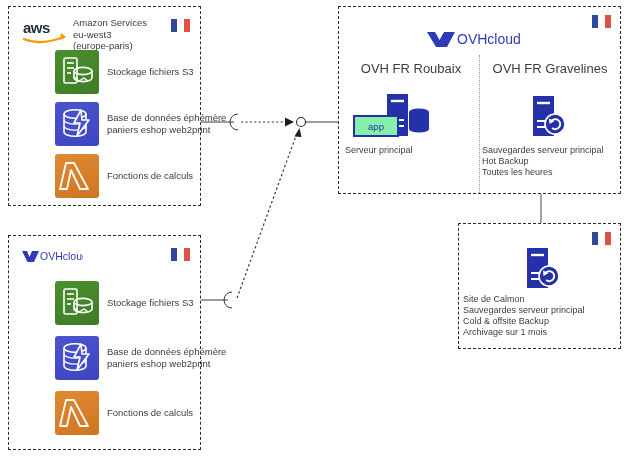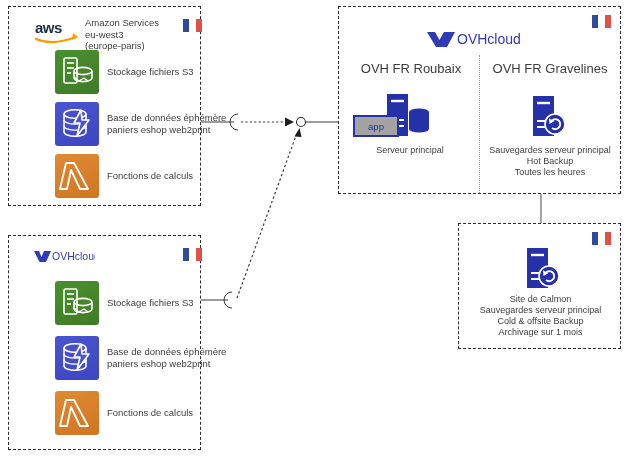--- a/index.html
+++ b/index.html
@@ -24,21 +24,21 @@
     border: 1px dashed #2b2b2b;
     box-sizing: border-box;
     background: #ffffff;
   }
   
   #aws-zone   { left: 8px;   top: 6px;   width: 193px; height: 200px; }
   #ovh-zone   { left: 8px;   top: 235px; width: 193px; height: 215px; }
 
   .panel-head {
     position: absolute;
-    left: 12px;
+    left: 0;
     top: 6px;
     width: 100%;
     height: 40px;
   }
   .brand-mark {
     position: absolute;
     left: 12px;
     top: 4px;
     width: 60px;
     height: 30px;
@@ -109,38 +109,37 @@
     position: absolute;
     font-size: 13px;
     color: #3d3d3d;
     text-align: center;
   }
   .node-caption {
     position: absolute;
     font-size: 9px;
     line-height: 11px;
     color: #3d3d3d;
-    text-align: center;
     white-space: pre-line;
   }
   .ovh-logo-main {
     position: absolute;
     left: 0;
     top: 22px;
     width: 100%;
     display: flex;
     justify-content: center;
     align-items: center;
   }
   .node-icon { position: absolute; }
   .app-box {
     position: absolute;
     box-sizing: border-box;
     border: 2px solid #2431a8;
-    background: #a3a3a3;
+    background: #86efac;
     display: flex;
     align-items: center;
     justify-content: center;
     font-size: 9.5px;
     color: #2431a8;
   }
   #connectors { position: absolute; left: 0; top: 0; }
 </style>
 </head>
 <body>

